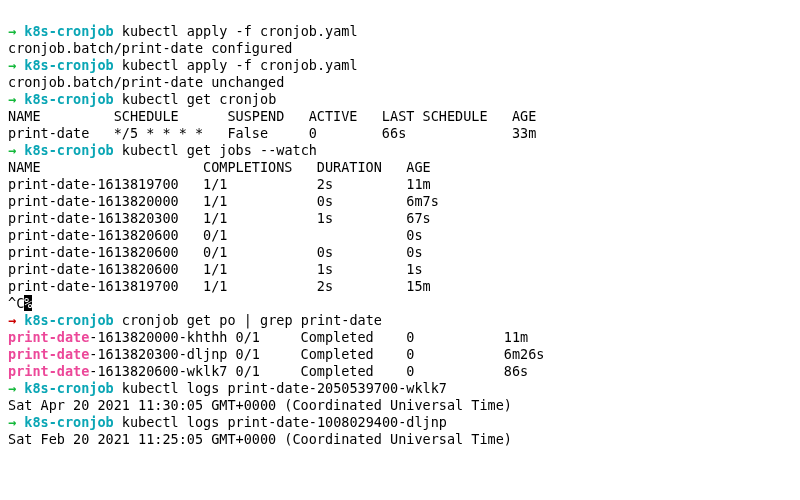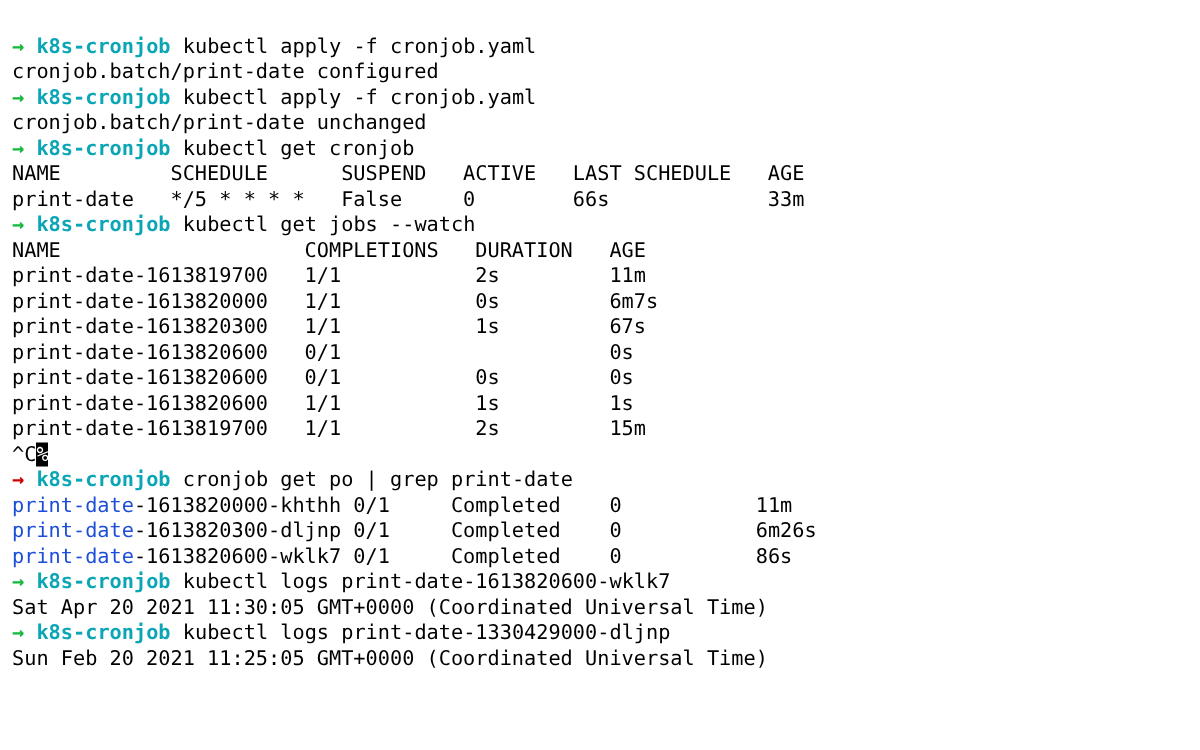--- a/index.html
+++ b/index.html
@@ -9,21 +9,21 @@
     line-height:17px;
     white-space:pre;
     color:#000;
     padding:6px 8px;
     width:800px;
     box-sizing:border-box;
   }
   .arrow-green{color:#14b83b;font-weight:bold;}
   .arrow-red{color:#cc0000;font-weight:bold;}
   .prompt{color:#0aa6b5;font-weight:bold;}
-  .match{color:#1d4ed8;font-weight:normal;}
+  .match{color:#ec4899;font-weight:bold;}
   .cursor-block{background:#000;color:#fff;}
 </style>
 </head>
 <body>
 
 <div class="term">
 <span><span class="arrow-green">→</span> <span class="prompt">k8s-cronjob</span> <span>kubectl apply -f cronjob.yaml</span></span>
 <span>cronjob.batch/print-date configured</span>
 <span><span class="arrow-green">→</span> <span class="prompt">k8s-cronjob</span> <span>kubectl apply -f cronjob.yaml</span></span>
 <span>cronjob.batch/print-date unchanged</span>
@@ -37,17 +37,17 @@
 print-date-1613820300   1/1           1s         67s
 print-date-1613820600   0/1                      0s
 print-date-1613820600   0/1           0s         0s
 print-date-1613820600   1/1           1s         1s
 print-date-1613819700   1/1           2s         15m</span>
 <span><span>^C</span><span class="cursor-block">%</span></span>
 <span><span class="arrow-red">→</span> <span class="prompt">k8s-cronjob</span> <span>cronjob get po | grep print-date</span></span>
 <span id="pods-block"><span><span class="match">print-date</span>-1613820000-khthh 0/1     Completed    0           11m</span>
 <span><span class="match">print-date</span>-1613820300-dljnp 0/1     Completed    0           6m26s</span>
 <span><span class="match">print-date</span>-1613820600-wklk7 0/1     Completed    0           86s</span>
-</span><span><span class="arrow-green">→</span> <span class="prompt">k8s-cronjob</span> <span>kubectl logs print-date-1613820600-wklk7</span></span>
+</span><span><span class="arrow-green">→</span> <span class="prompt">k8s-cronjob</span> <span>kubectl logs print-date-2050539700-wklk7</span></span>
 <span>Sat Apr 20 2021 11:30:05 GMT+0000 (Coordinated Universal Time)</span>
-<span><span class="arrow-green">→</span> <span class="prompt">k8s-cronjob</span> <span>kubectl logs print-date-1330429000-dljnp</span></span>
-<span>Sun Feb 20 2021 11:25:05 GMT+0000 (Coordinated Universal Time)</span>
+<span><span class="arrow-green">→</span> <span class="prompt">k8s-cronjob</span> <span>kubectl logs print-date-1008029400-dljnp</span></span>
+<span>Sat Feb 20 2021 11:25:05 GMT+0000 (Coordinated Universal Time)</span>
 </div>
 
 </body></html>

